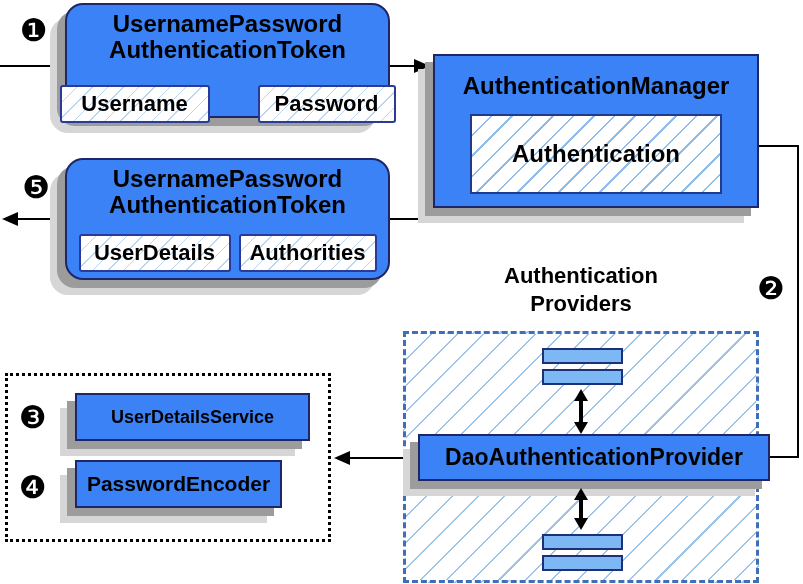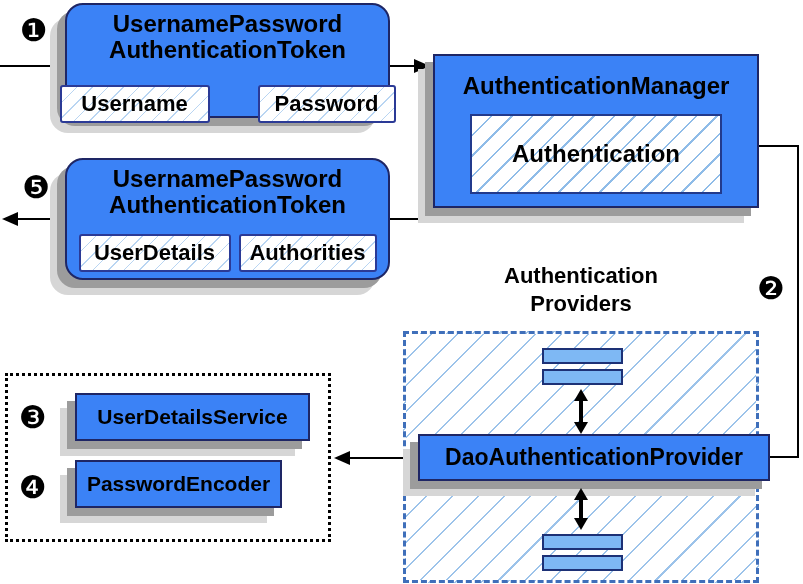--- a/index.html
+++ b/index.html
@@ -145,17 +145,17 @@
 
   <div class="abs arr-up" style="left:574px;top:488px;"></div>
   <div class="abs vstem" style="left:579px;top:497px;height:24px;"></div>
   <div class="abs arr-down" style="left:574px;top:518px;"></div>
 
   <div class="abs bar" style="left:542px;top:534px;"></div>
   <div class="abs bar" style="left:542px;top:555px;"></div>
 
   <div class="abs dottedbox" style="left:5px;top:373px;width:326px;height:169px;"></div>
 
-  <div class="abs bluebox plainlabelbox" style="left:75px;top:393px;width:235px;height:48px;font-size:21px;">UserDetailsService</div>
+  <div class="abs bluebox plainlabelbox" style="left:75px;top:393px;width:235px;height:48px;font-size:18px;">UserDetailsService</div>
 
   <div class="abs bluebox plainlabelbox" style="left:75px;top:460px;width:207px;height:48px;font-size:21px;">PasswordEncoder</div>
 
 </div>
 
 </body></html>

